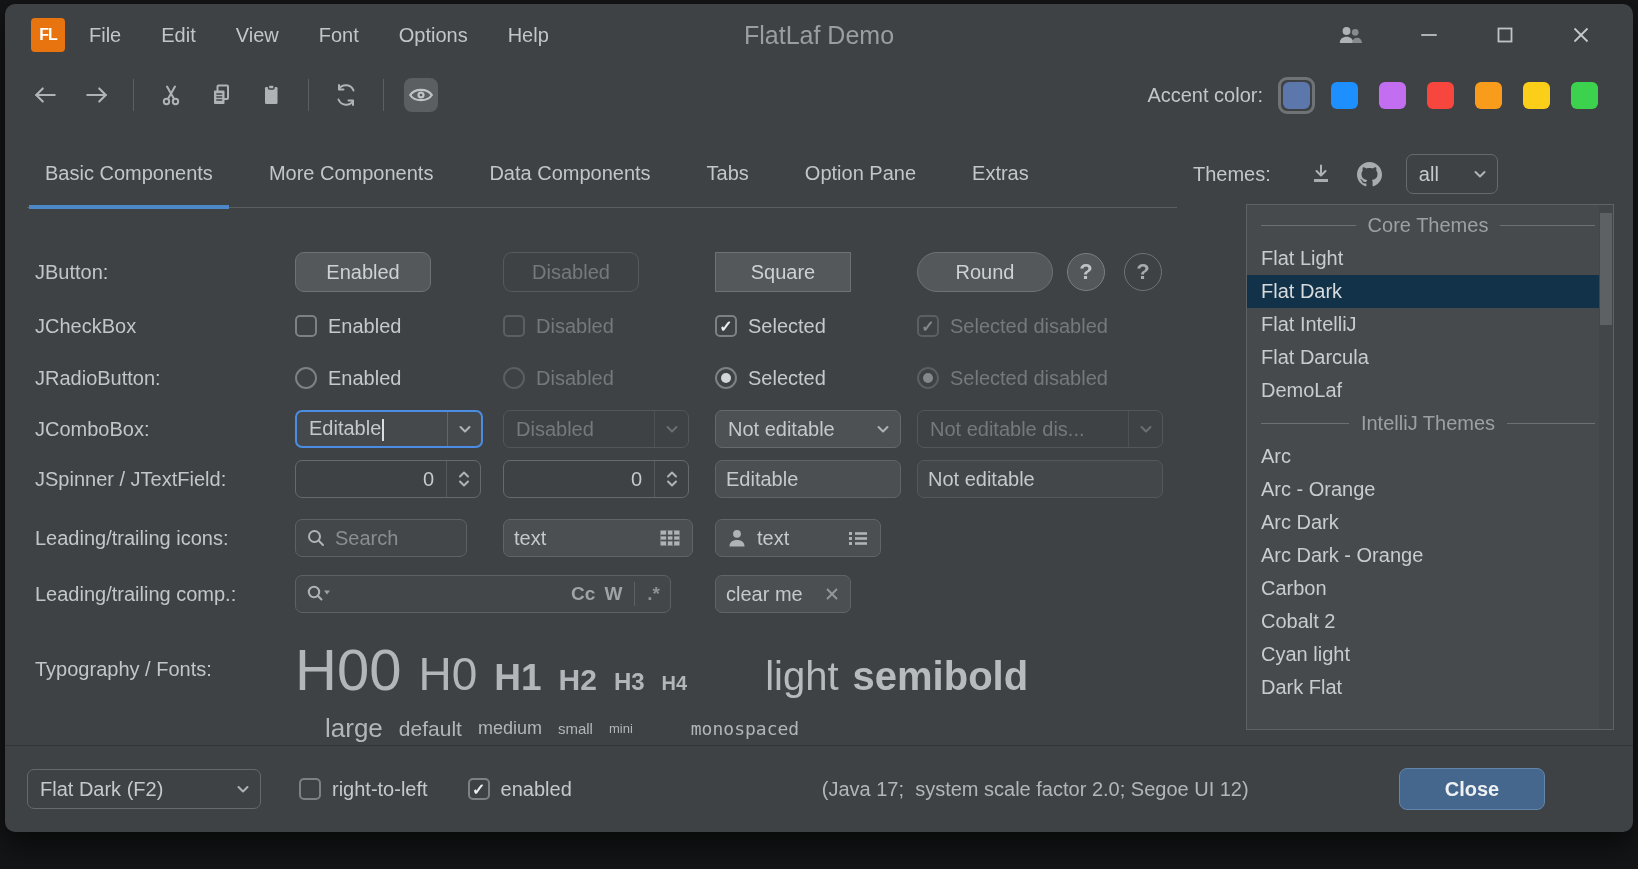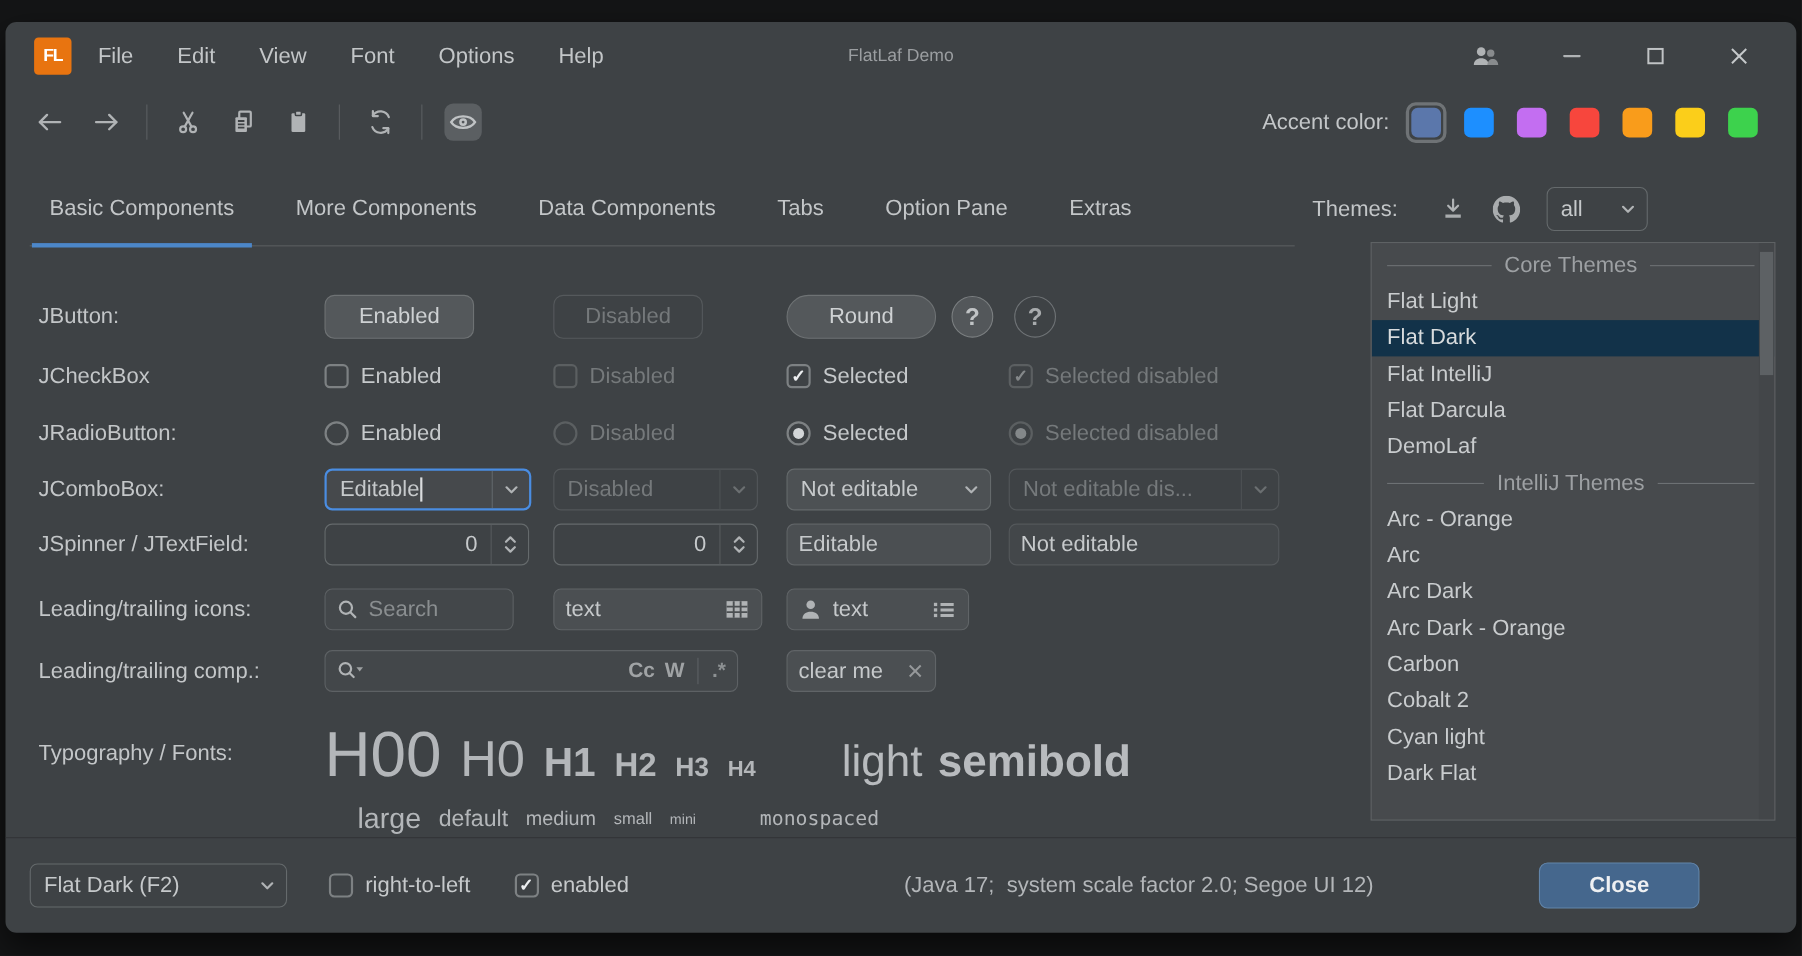--- a/index.html
+++ b/index.html
@@ -7,32 +7,32 @@
     --list-bg:#474a4d; --list-border:#5e6264;
     --text:#c6c9cb; --dim:#9ca0a2; --disabled:#75797b;
     --border:#656a6c; --border-dim:#53575a;
     --blue:#4c87c9; --focus:#4a8de2; --sel:#123249;
     --icon:#b0b3b5;
   }
   *{box-sizing:border-box; margin:0; padding:0;}
   body{width:1638px;height:869px;background:#141516;position:relative;overflow:hidden;
        font-family:"Liberation Sans",sans-serif;color:var(--text);}
   .window{position:absolute;left:5px;top:4px;width:1628px;height:828px;background:var(--bg);
-          border-radius:10px;box-shadow:0 12px 30px rgba(0,0,0,.6);overflow:hidden;margin-top:16px;}
+          border-radius:10px;box-shadow:0 12px 30px rgba(0,0,0,.6);overflow:hidden;}
   svg{display:block;}
   svg .st{fill:none;stroke:var(--icon);stroke-width:2;stroke-linecap:round;stroke-linejoin:round;}
   svg .fl{fill:var(--icon);stroke:none;}
 
   
   .titlebar{height:62px;display:flex;align-items:center;padding:0 30px 0 26px;position:relative;}
   .logo{width:34px;height:34px;border-radius:4px;background:#e87410;color:#fff;font-weight:800;
         font-size:16px;display:flex;align-items:center;justify-content:center;letter-spacing:-1px;}
   .menubar{display:flex;gap:40px;margin-left:24px;font-size:20px;color:#c3c6c8;justify-content:center;}
   .menu-item{cursor:default;}
-  .win-title{position:absolute;left:50%;transform:translateX(-50%);color:#9b9ea1;font-size:16px;}
+  .win-title{position:absolute;left:50%;transform:translateX(-50%);color:#9b9ea1;font-size:25px;}
   .win-controls{margin-left:auto;display:flex;align-items:center;gap:56px;padding-right:12px;}
 
   
   .toolbar{height:58px;display:flex;align-items:center;padding:0 30px 0 24px;gap:16px;}
   .tbtn{width:34px;height:34px;display:flex;align-items:center;justify-content:center;border-radius:8px;}
   .tbtn.toggled{background:#5b5f62;}
   .tsep{width:1px;height:32px;background:#5b5f61;margin:0 4px;}
   .accent{margin-left:auto;display:flex;align-items:center;gap:11px;}
   .accent-label{font-size:20px;color:#c3c6c8;margin-right:4px;}
   .swatch-wrap{width:37px;height:37px;display:flex;align-items:center;justify-content:center;border-radius:9px;}
@@ -282,20 +282,23 @@
 
   <div class="content">
 
     <div class="row" style="height:56px">
       <span class="r-label">JButton:</span>
       <span class="c1">
           <span class="btn on">Enabled</span>
         </span>
       <span class="c2">
           <span class="btn off">Disabled</span>
+        </span>
+      <span class="c3">
+          <span class="btn sq">Square</span>
         </span>
       <span class="c4">
         <span class="btn rd">Round</span>
         <span class="help a">?</span>
         <span class="help b">?</span>
       </span>
     </div>
 
     <div class="row" style="height:52px">
       <span class="r-label">JCheckBox</span>
@@ -578,22 +581,22 @@
     <div class="list-item">Flat Light</div>
     <div class="list-item sel">Flat Dark</div>
     <div class="list-item">Flat IntelliJ</div>
     <div class="list-item">Flat Darcula</div>
     <div class="list-item">DemoLaf</div>
     <div class="list-sep">
         <span class="line"></span>
         <span>IntelliJ Themes</span>
         <span class="line"></span>
       </div>
+    <div class="list-item">Arc</div>
     <div class="list-item">Arc - Orange</div>
-    <div class="list-item">Arc</div>
     <div class="list-item">Arc Dark</div>
     <div class="list-item">Arc Dark - Orange</div>
     <div class="list-item">Carbon</div>
     <div class="list-item">Cobalt 2</div>
     <div class="list-item">Cyan light</div>
     <div class="list-item">Dark Flat</div>
     <div class="scrolltrack"></div>
     <div class="scrollthumb"></div>
   </div>
 

